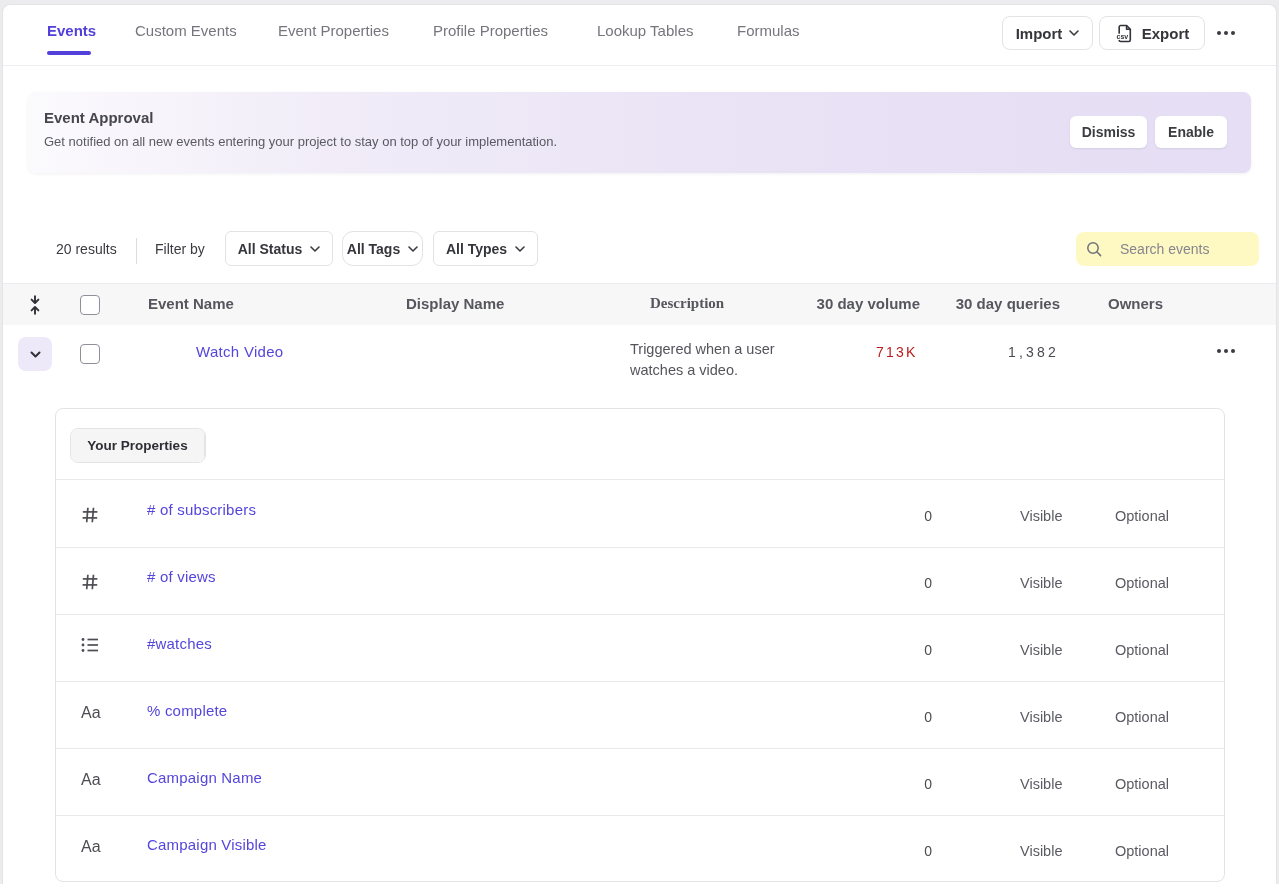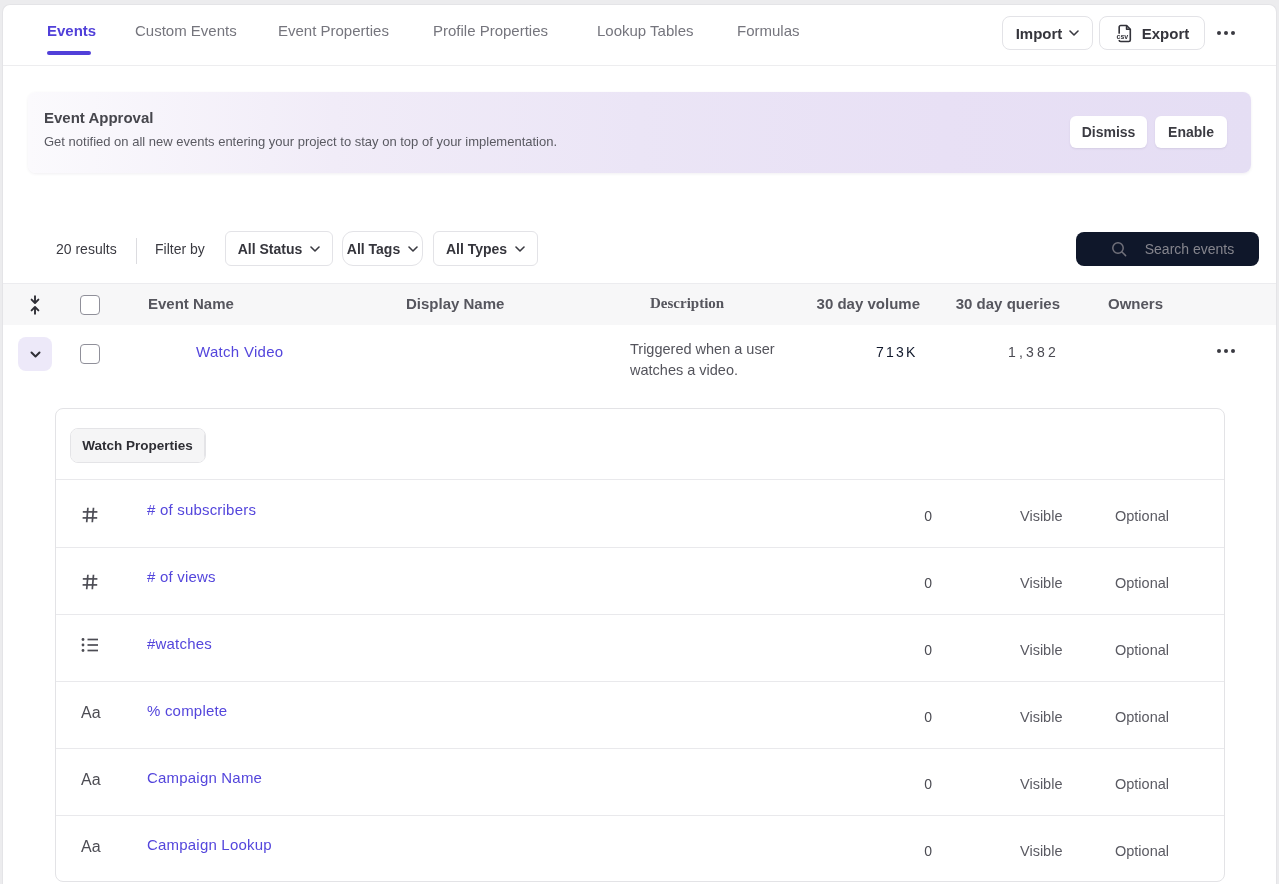--- a/index.html
+++ b/index.html
@@ -26,21 +26,21 @@
 #dismiss { left:1070px; top:116px; width:77px; height:32px; }
 #enable { left:1155px; top:116px; width:72px; height:32px; }
 
 
 .ftext { top:241px; font-size:14px; color:#3a3a41; }
 .vdiv { left:136px; top:238px; width:1px; height:26px; background:#dcdce0; }
 .fbtn { top:231px; height:35px; border:1px solid #e3e3e7; border-radius:6px; background:#fff; display:flex; align-items:center; justify-content:center; gap:8px; font-size:14px; font-weight:bold; color:#35353c; }
 #fStatus { left:225px; width:108px; }
 #fTags { left:342px; width:81px;border-radius:11px; }
 #fTypes { left:433px; width:105px; }
-.search { left:1076px; top:232px; width:183px; height:34px; border-radius:8px; background:#0f172a; display:flex; align-items:center; padding-left:10px; gap:18px; font-size:14px; color:#85858d;justify-content:center; }
+.search { left:1076px; top:232px; width:183px; height:34px; border-radius:8px; background:#fef9c3; display:flex; align-items:center; padding-left:10px; gap:18px; font-size:14px; color:#85858d; }
 
 
 .thead { left:3px; top:283px; width:1273px; height:42px; background:#f7f7f8; border-top:1px solid #ececef; }
 .hcell { top:295px; font-size:15px; font-weight:bold; color:#56565e; }
 .checkbox { width:20px; height:20px; border:1.5px solid #90909a; border-radius:4px; background:#fff; }
 .rnum { text-align:right; }
 
 
 .expbtn { left:18px; top:337px; width:34px; height:34px; border-radius:8px; background:#ede9f9; display:flex; align-items:center; justify-content:center; }
 .link { color:#5446dc;margin-left:48px; }
@@ -137,31 +137,31 @@
 <div class="abs hcell" style="left:1108px;">Owners</div>
 
 <div class="abs expbtn">
 <svg width="11" height="7" viewBox="0 0 11 7" fill="none">
       <path d="M1.5 1.5 L5.5 5.5 L9.5 1.5" stroke="#2f2f36" stroke-width="2" stroke-linecap="round" stroke-linejoin="round"></path>
     </svg>
 </div>
 <div class="abs checkbox" style="left:80px; top:344px;"></div>
 <div class="abs rowtext link" style="left:148px; top:343px; letter-spacing:0.3px; font-size:15px;">Watch Video</div>
 <div class="abs desc" style="left:630px; top:339px;">Triggered when a user<br>watches a video.</div>
-<div class="abs rowtext" style="left:876px; top:344px; color:#0f172a; letter-spacing:2.2px;">713K</div>
+<div class="abs rowtext" style="left:876px; top:344px; color:#b91c1c; letter-spacing:2.2px;">713K</div>
 <div class="abs rowtext" style="left:1008px; top:344px; color:#4a4a52; letter-spacing:3.2px;">1,382</div>
 <div class="abs dots" id="rowDots" style="left:1217px; top:349px;">
     <i></i>
     <i></i>
     <i></i>
   </div>
 
 <div class="abs card"></div>
 <div class="abs seg">
-    <div class="s1">Watch Properties</div>
+    <div class="s1">Your Properties</div>
   </div>
 <div class="abs cardline" style="top:479px;"></div>
 
 <svg class="abs" style="left:82px; top:507px;" width="16" height="16" viewBox="0 0 16 16" fill="none">
 <path d="M0.8 4.9 H15.4" stroke="#4d4d55" stroke-width="1.7"></path>
 <path d="M0.6 10.9 H15.2" stroke="#4d4d55" stroke-width="1.7"></path>
 <path d="M5.9 0.8 L4.7 15.2" stroke="#4d4d55" stroke-width="1.7"></path>
 <path d="M11.5 0.8 L10.3 15.2" stroke="#4d4d55" stroke-width="1.7"></path>
 </svg>
 <div class="abs pname" style="left:147px; top:501px;"># of subscribers</div>
@@ -204,16 +204,16 @@
 <div class="abs cardline" style="top:748px;"></div>
 
 <div class="abs picon" style="left:81px; top:771px; font-size:16px;">Aa</div>
 <div class="abs pname" style="left:147px; top:769px;">Campaign Name</div>
 <div class="abs pval rnum" style="left:832px; top:776px; width:100px;">0</div>
 <div class="abs plabel" style="left:1020px; top:776px;">Visible</div>
 <div class="abs plabel" style="left:1115px; top:776px;">Optional</div>
 <div class="abs cardline" style="top:815px;"></div>
 
 <div class="abs picon" style="left:81px; top:838px; font-size:16px;">Aa</div>
-<div class="abs pname" style="left:147px; top:836px;">Campaign Lookup</div>
+<div class="abs pname" style="left:147px; top:836px;">Campaign Visible</div>
 <div class="abs pval rnum" style="left:832px; top:843px; width:100px;">0</div>
 <div class="abs plabel" style="left:1020px; top:843px;">Visible</div>
 <div class="abs plabel" style="left:1115px; top:843px;">Optional</div>
 
 </body></html>

